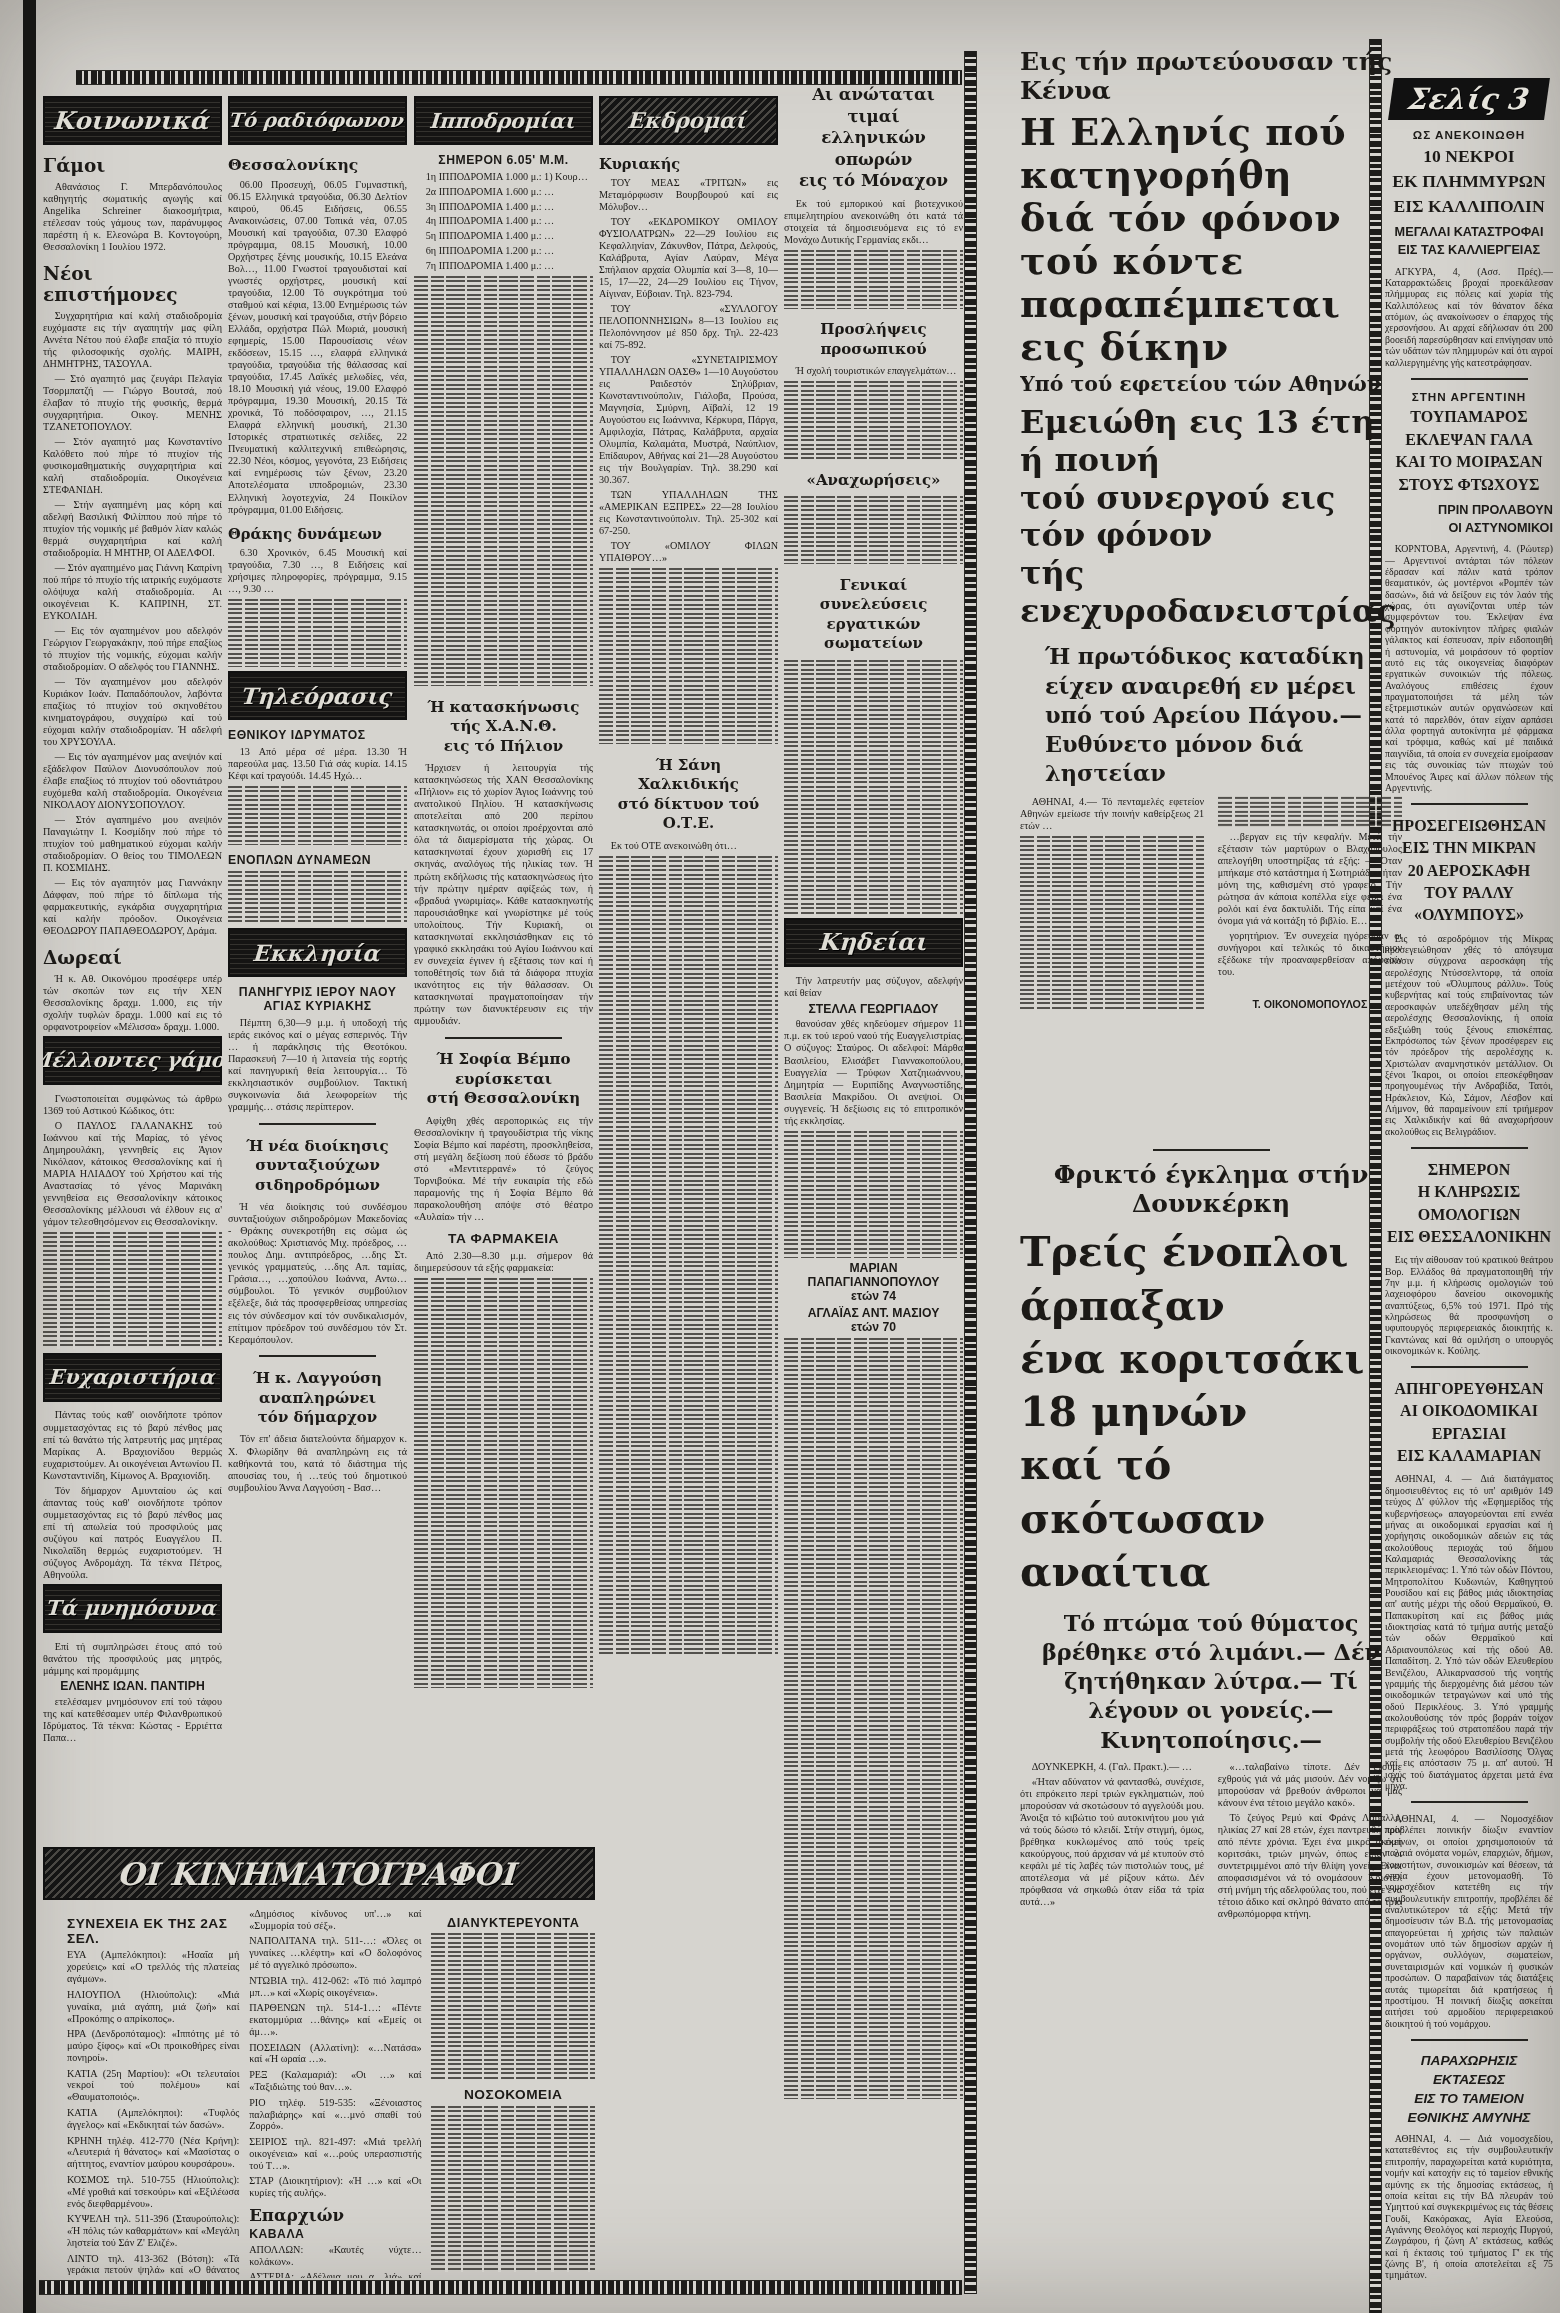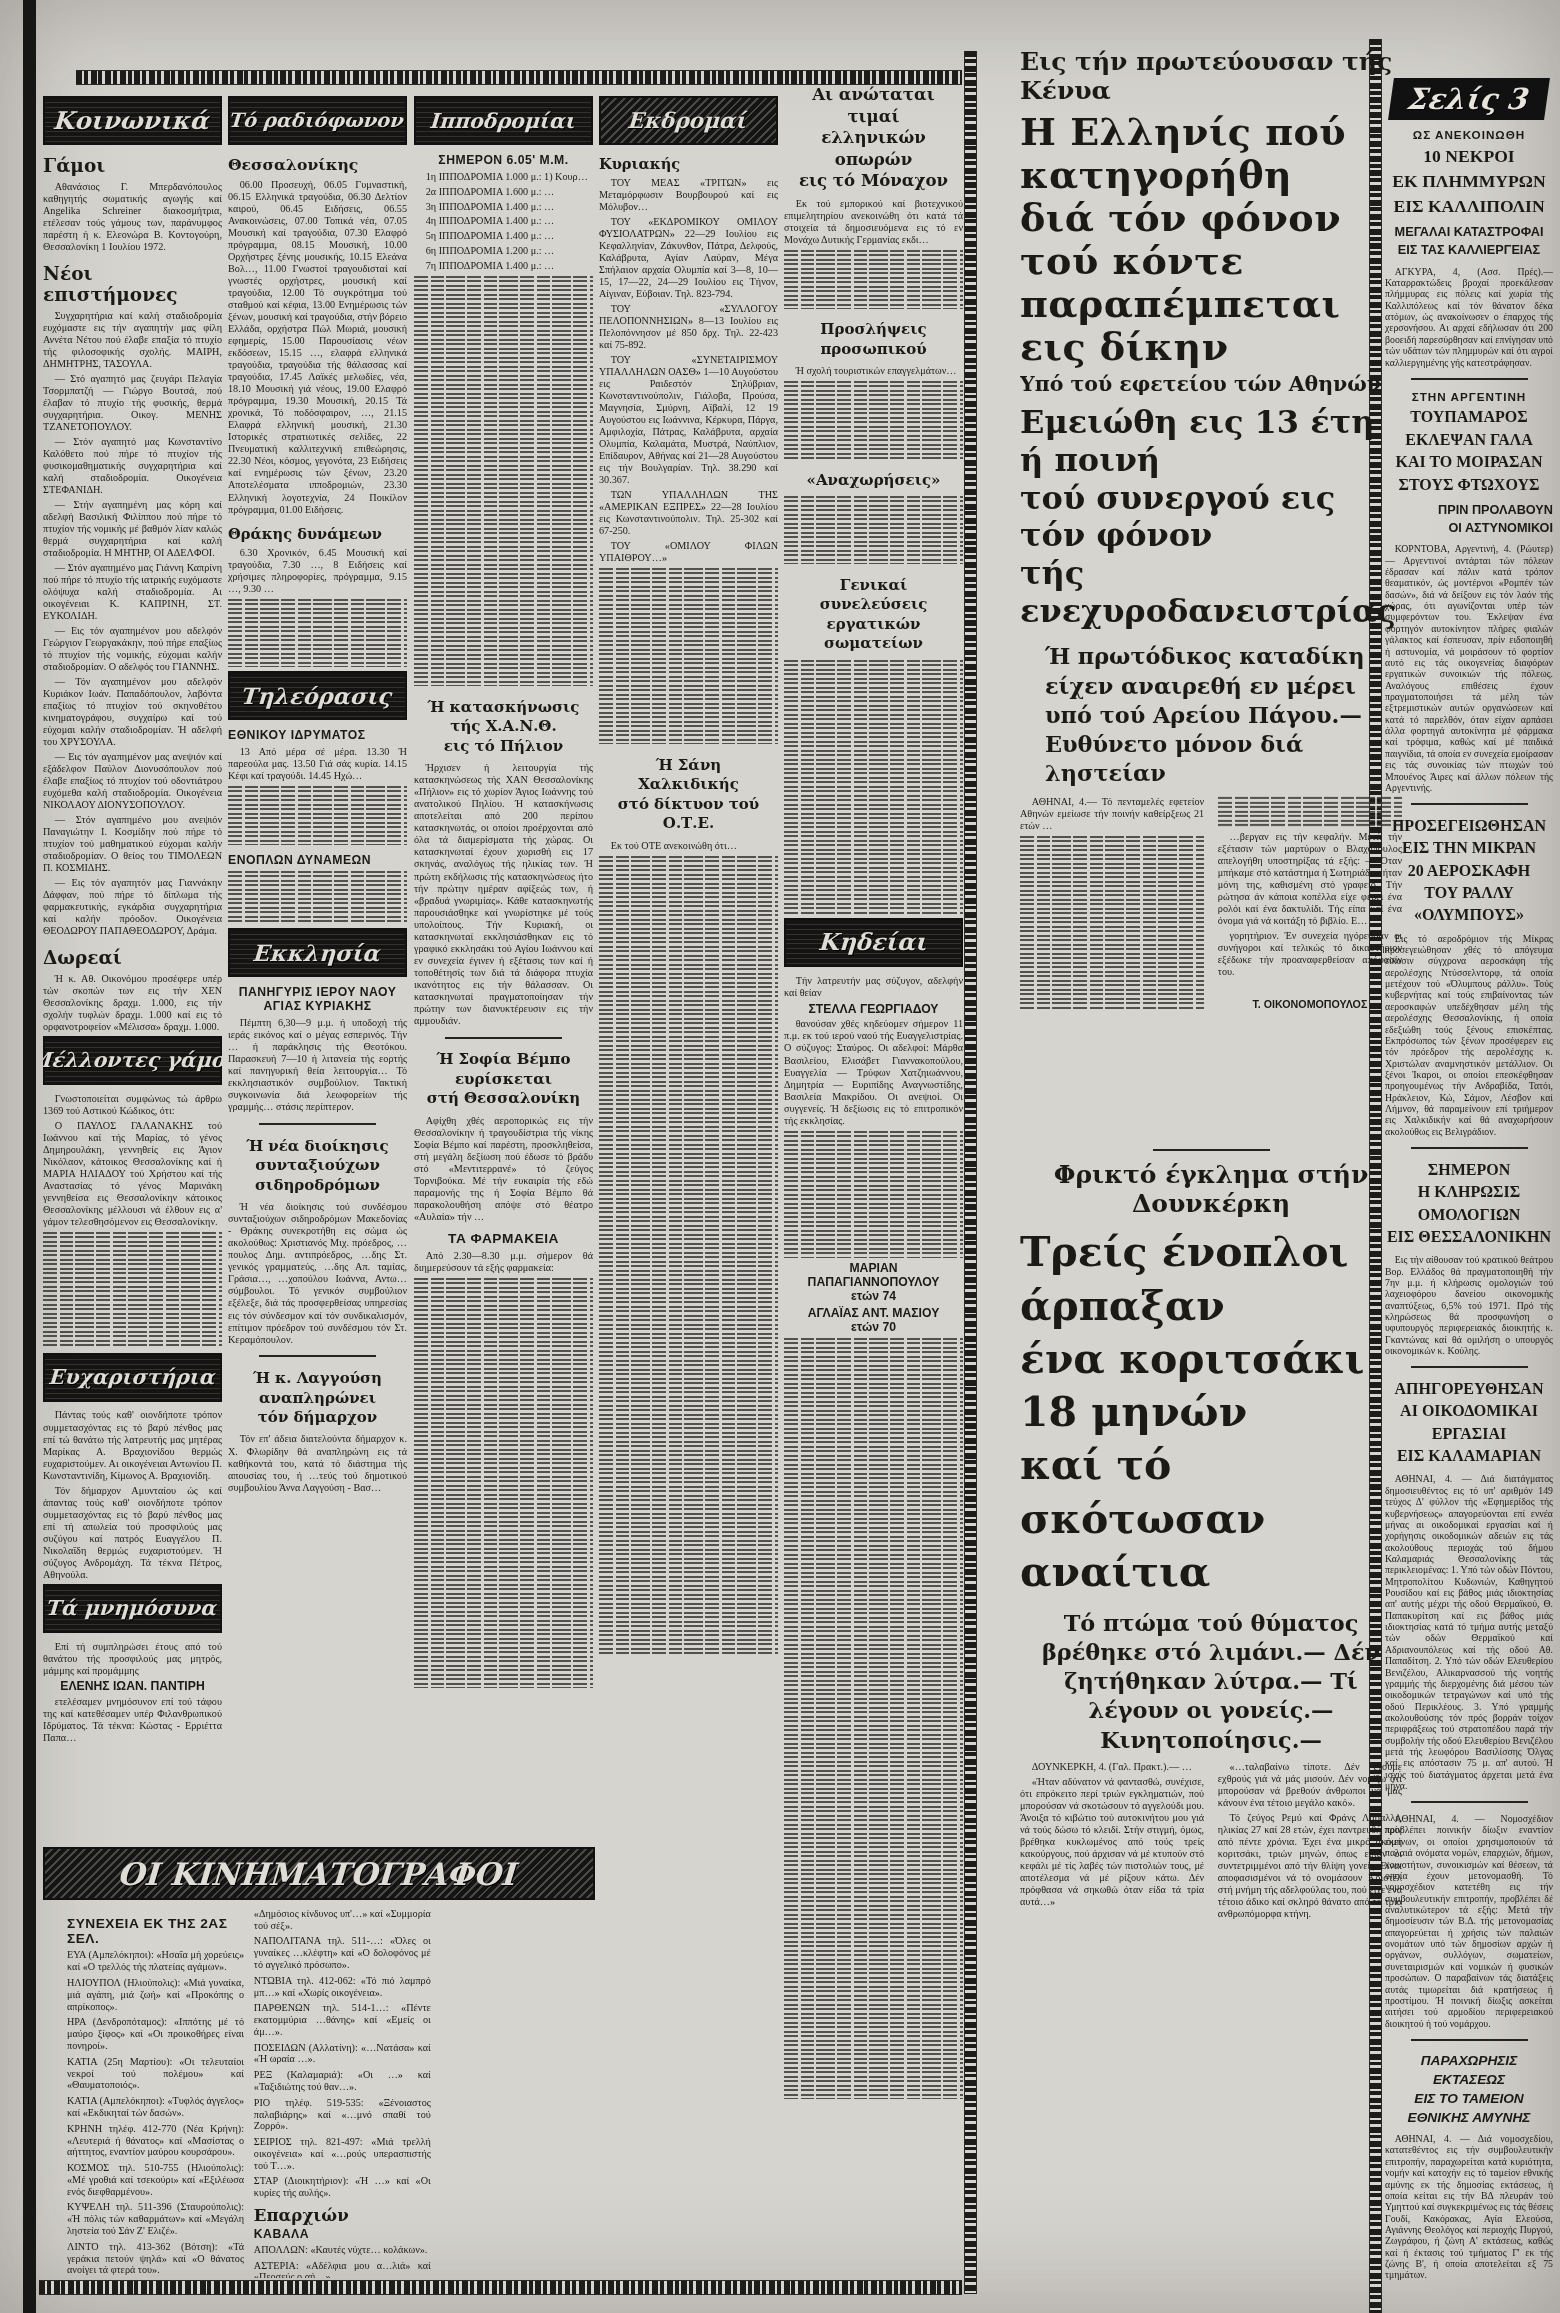--- a/index.html
+++ b/index.html
@@ -257,20 +257,26 @@
             <div class="ci">ΣΕΙΡΙΟΣ τηλ. 821-497: «Μιά τρελλή οικογένεια» καί «…ρούς υπερασπιστής τού Τ…».</div>
             <div class="ci">ΣΤΑΡ (Διοικητήριον): «Ή …» καί «Οι κυρίες τής αυλής».</div>
           </div>
         <div class="shead" style="font-size:16.6px;margin:5.9px 0 2px">Επαρχιών</div>
         <div class="caps" style="text-align:left;margin:0 0 2.9px">ΚΑΒΑΛΑ</div>
         <div>
             <div class="ci">ΑΠΟΛΛΩΝ: «Καυτές νύχτε… κολάκων».</div>
             <div class="ci">ΑΣΤΕΡΙΑ: «Αδέλφια μου α…λιά» καί «Περσεύς ο αή…».</div>
           </div>
       </div>
+      <div style="width:168px;">
+        <div class="caps" style="font-size:12.7px">ΔΙΑΝΥΚΤΕΡΕΥΟΝΤΑ</div>
+        <div class="tx" style="height:146px"></div>
+        <div class="caps" style="font-size:13.7px">ΝΟΣΟΚΟΜΕΙΑ</div>
+        <div class="tx" style="height:166px"></div>
+      </div>
     </div>
   </div>
 
   <div class="col" style="left:1020px;top:47px;width:382px;height:2266px;">
     <div class="kick1">Εις τήν πρωτεύουσαν τής Κένυα</div>
     <div class="h1 prelines">Η Ελληνίς πού κατηγορήθη
 διά τόν φόνον τού κόντε
 παραπέμπεται εις δίκην</div>
     <div class="kick2">Υπό τού εφετείου τών Αθηνών</div>
     <div class="h2 prelines">Εμειώθη εις 13 έτη ή ποινή

